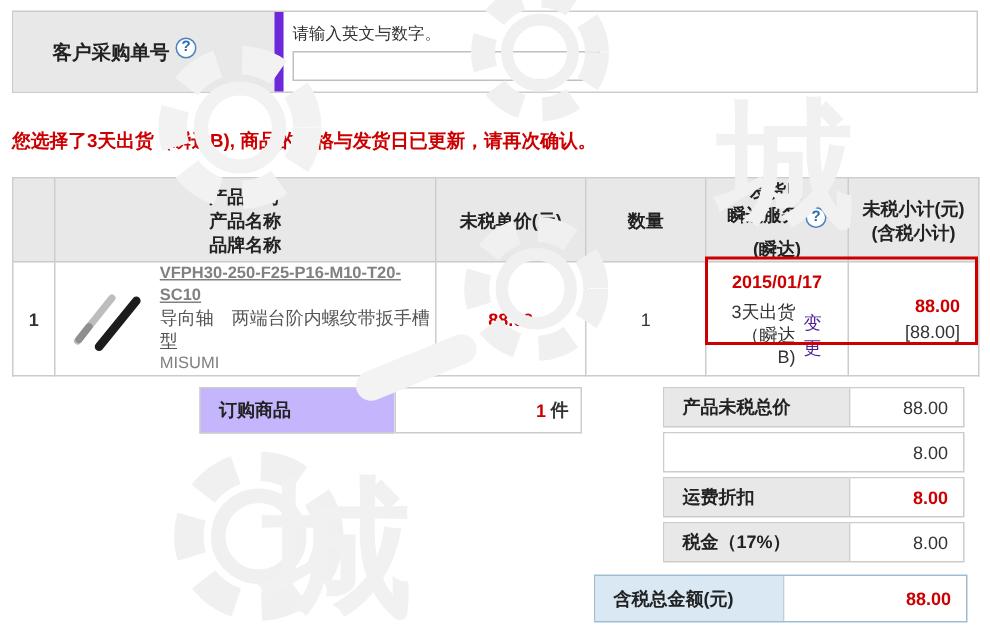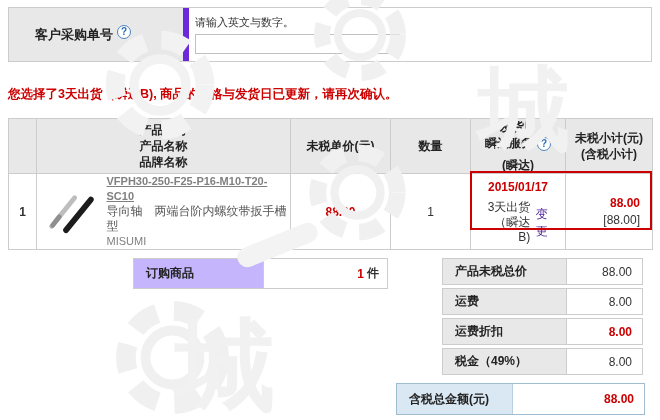--- a/index.html
+++ b/index.html
@@ -53,21 +53,21 @@
 
   
   .summary { position:absolute; left:398px; top:258px; width:245px; }
   .sumrow { display:flex; height:27px; margin-bottom:3px; border:1px solid #ccc;margin-left:44px; }
   .sumrow .lab { width:124px; background:#e8e8e8; border-right:1px solid #ccc; font-weight:bold; display:flex; align-items:center; padding-left:12px; color:#222; }
   .sumrow .val { flex:1; background:#fff; display:flex; align-items:center; justify-content:flex-end; padding-right:10px; color:#333; }
   .sumrow .val.red { color:#cc0000; font-weight:bold; }
 
   
   .total-box { position:absolute; left:396px; top:383px; width:249px; height:32px; border:1px solid #9fbdd1; display:flex; }
-  .total-label { width:116px; background:#d9e8f3; border-right:1px solid #b9cfdd; font-weight:bold; display:flex; align-items:center; padding-left:12px; color:#222; }
+  .total-label { width:126px; background:#d9e8f3; border-right:1px solid #b9cfdd; font-weight:bold; display:flex; align-items:center; padding-left:12px; color:#222; }
   .total-value { flex:1; background:#fff; display:flex; align-items:center; justify-content:flex-end; padding-right:10px; color:#cc0000; font-weight:bold; }
 </style>
 </head>
 <body>
 
 <div class="page">
 
   <svg class="wm" style="left:305px; top:-20px;" width="110" height="110" viewBox="0 0 110 110">
     <circle cx="55" cy="55" r="38" fill="none" stroke="#f0f0f0" stroke-width="16" stroke-dasharray="22 14"></circle>
     <circle cx="55" cy="55" r="22" fill="none" stroke="#f0f0f0" stroke-width="8"></circle>
@@ -176,29 +176,28 @@
       <span>件</span>
     </div>
   </div>
 
   <div class="summary">
     <div class="sumrow">
       <div class="lab">产品未税总价</div>
       <div class="val">88.00</div>
     </div>
     <div class="sumrow">
-      <div class="lab">运费</div>
       <div class="val">8.00</div>
     </div>
     <div class="sumrow">
       <div class="lab">运费折扣</div>
       <div class="val red">8.00</div>
     </div>
     <div class="sumrow">
-      <div class="lab">税金（49%）</div>
+      <div class="lab">税金（17%）</div>
       <div class="val">8.00</div>
     </div>
   </div>
 
   <div class="total-box">
     <div class="total-label">含税总金额(元)</div>
     <div class="total-value">88.00</div>
   </div>
 
 </div>

